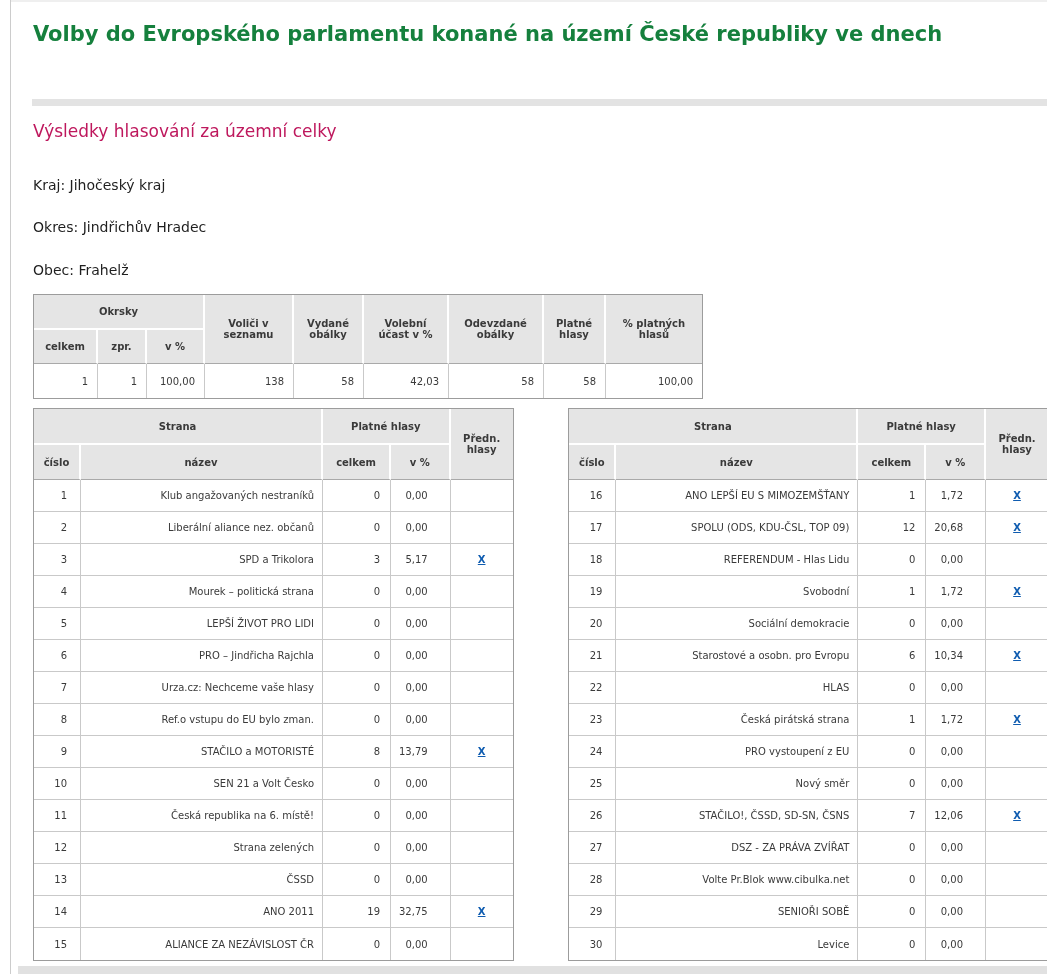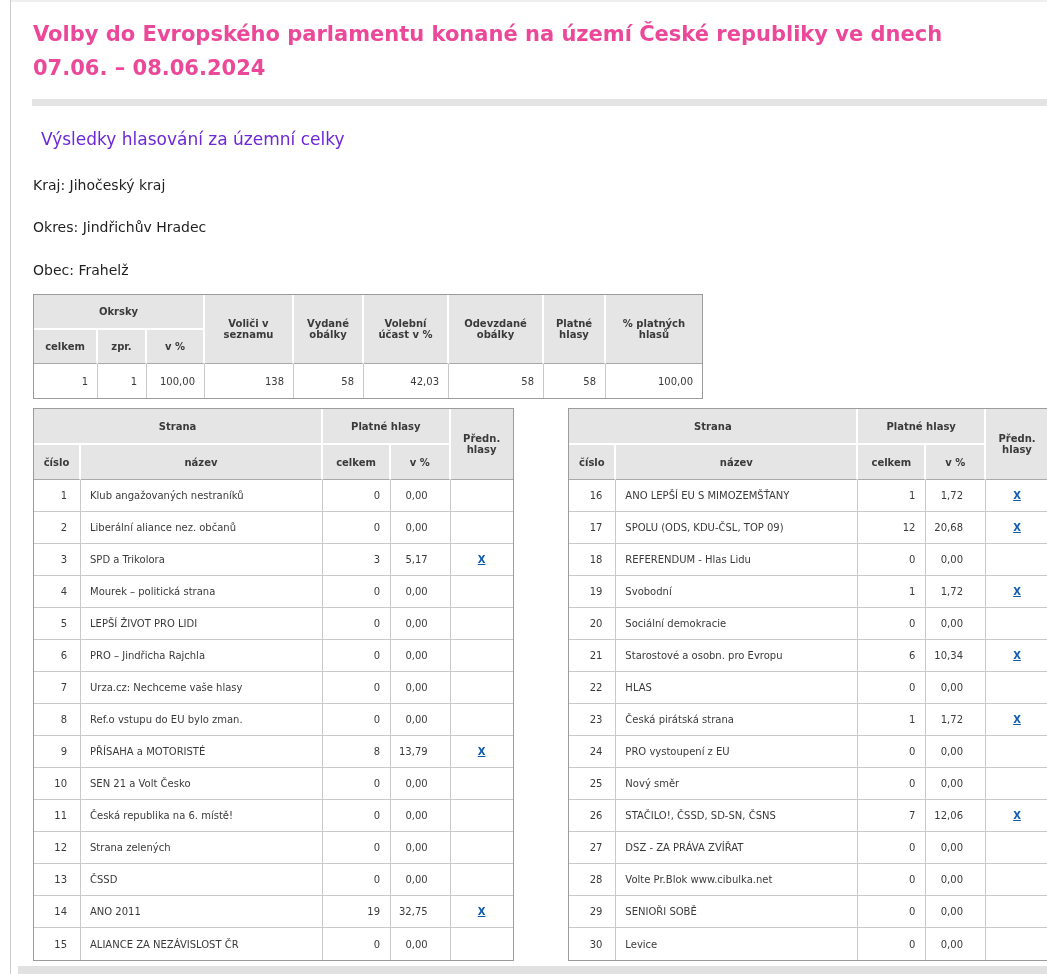--- a/index.html
+++ b/index.html
@@ -6,28 +6,28 @@
   body{
     width:1047px;height:974px;position:relative;overflow:hidden;
     background:#ffffff;color:#3a3a3a;
     font-family:"DejaVu Sans","Liberation Sans",sans-serif;
   }
   .left-line{position:absolute;left:10px;top:0;width:1px;height:974px;background:#cccccc;}
   .top-line{position:absolute;left:11px;top:0;width:1036px;height:2px;background:#efefef;}
 
   .page-title{
     position:absolute;left:33px;top:17px;margin:0;width:990px;
-    font-size:21px;font-weight:bold;line-height:34px;color:#ec4899;
+    font-size:21px;font-weight:bold;line-height:34px;color:#15803d;
   }
   .page-title span{display:block;}
 
   .divider{position:absolute;left:32px;top:99px;width:1015px;height:7px;background:#e3e3e3;}
   .bottom-bar{position:absolute;left:18px;top:966px;width:1029px;height:8px;background:#e1e1e1;}
 
-  .section-heading{position:absolute;left:33px;top:121px;margin:8px;font-size:17px;font-weight:normal;color:#6d28d9;}
+  .section-heading{position:absolute;left:33px;top:121px;margin:0;font-size:17px;font-weight:normal;color:#be185d;}
   .region-line{position:absolute;left:33px;margin:0;font-size:14px;color:#1f1f1f;}
   #kraj{top:177px}
   #okres{top:219px}
   #obec{top:262px}
 
   .tbl-wrap{border:1px solid #9c9c9c;display:inline-block;background:#fff;box-sizing:border-box;}
   #summary-wrap{position:absolute;left:33px;top:294px;}
   .tables-row{position:absolute;left:33px;top:408px;width:1016px;display:flex;justify-content:space-between;}
 
   table{border-collapse:separate;border-spacing:0;table-layout:fixed;font-size:10px;}
@@ -49,36 +49,35 @@
   #summary-table tr.hrow1 th{height:29px;}
   #summary-table tr.hrow2 th{height:29px;}
   #summary-table tbody tr{height:34px;}
   #summary-table td{text-align:right;padding-right:9px;}
 
   
   .party tr.hrow1 th{height:30px;}
   .party tr.hrow2 th{height:30px;}
   .party tbody tr{height:32px;}
   .party td.c-num{text-align:right;padding-right:13px;}
-  .party td.c-name{text-align:left;padding-left:9px;}
+  .party td.c-name{text-align:right;padding-left:9px;}
   .party td.c-votes{text-align:right;padding-right:10px;}
   .party td.c-pct{text-align:right;padding-right:22px;}
   .party td.c-pref{text-align:center;padding:2px 2px;}
   .xlink{color:#0f5cb0;font-weight:bold;text-decoration:underline;cursor:pointer;}
   .xlink:empty{display:none;}
 </style>
 </head>
 <body>
 
 <div class="left-line"></div>
 <div class="top-line"></div>
 
 <h1 class="page-title">
   <span>Volby do Evropského parlamentu konané na území České republiky ve dnech</span>
-  <span>07.06. – 08.06.2024</span>
 </h1>
 
 <div class="divider"></div>
 
 <h2 class="section-heading">Výsledky hlasování za územní celky</h2>
 
 <p class="region-line" id="kraj">Kraj: Jihočeský kraj</p>
 <p class="region-line" id="okres">Okres: Jindřichův Hradec</p>
 <p class="region-line" id="obec">Obec: Frahelž</p>
 
@@ -211,21 +210,21 @@
   <tr>
     <td class="c-num">8</td>
     <td class="c-name">Ref.o vstupu do EU bylo zman.</td>
     <td class="c-votes">0</td>
     <td class="c-pct">0,00</td>
     <td class="c-pref no-r"></td>
   </tr>
 
   <tr>
     <td class="c-num">9</td>
-    <td class="c-name">PŘÍSAHA a MOTORISTÉ</td>
+    <td class="c-name">STAČILO a MOTORISTÉ</td>
     <td class="c-votes">8</td>
     <td class="c-pct">13,79</td>
     <td class="c-pref no-r"><a class="xlink" href="#">X</a></td>
   </tr>
 
   <tr>
     <td class="c-num">10</td>
     <td class="c-name">SEN 21 a Volt Česko</td>
     <td class="c-votes">0</td>
     <td class="c-pct">0,00</td>

